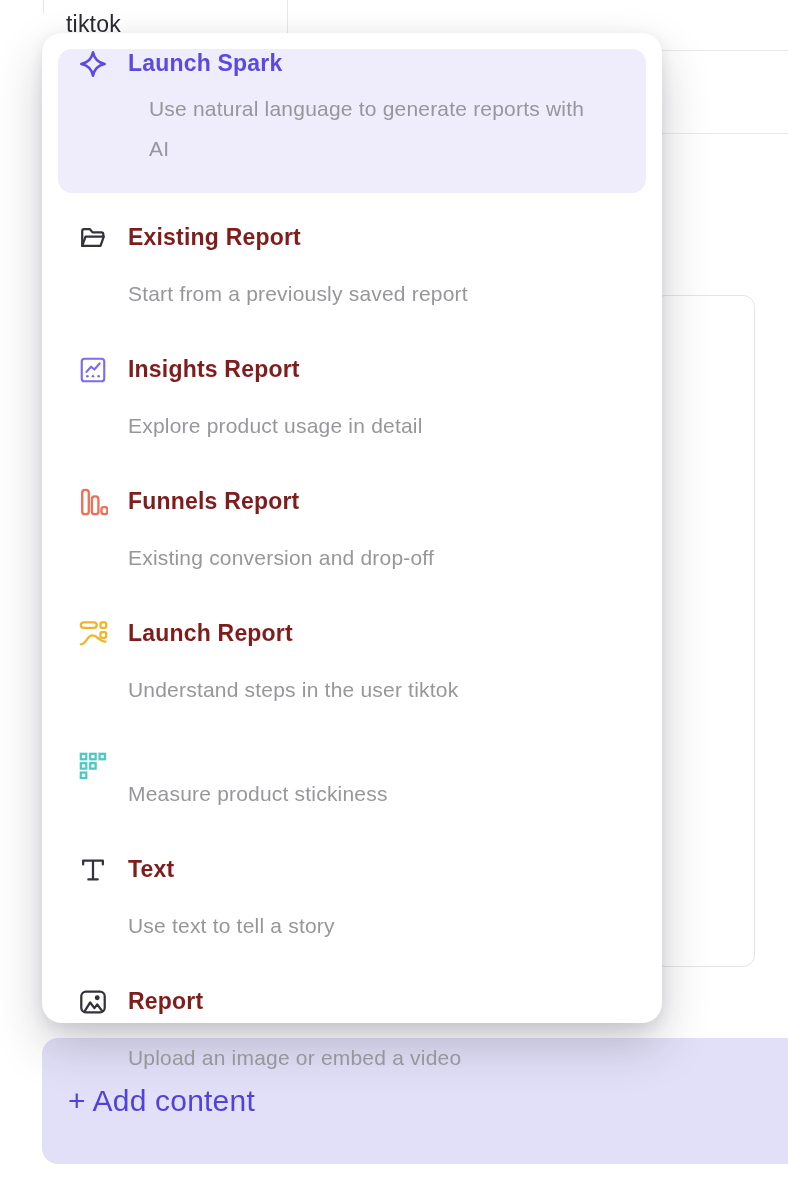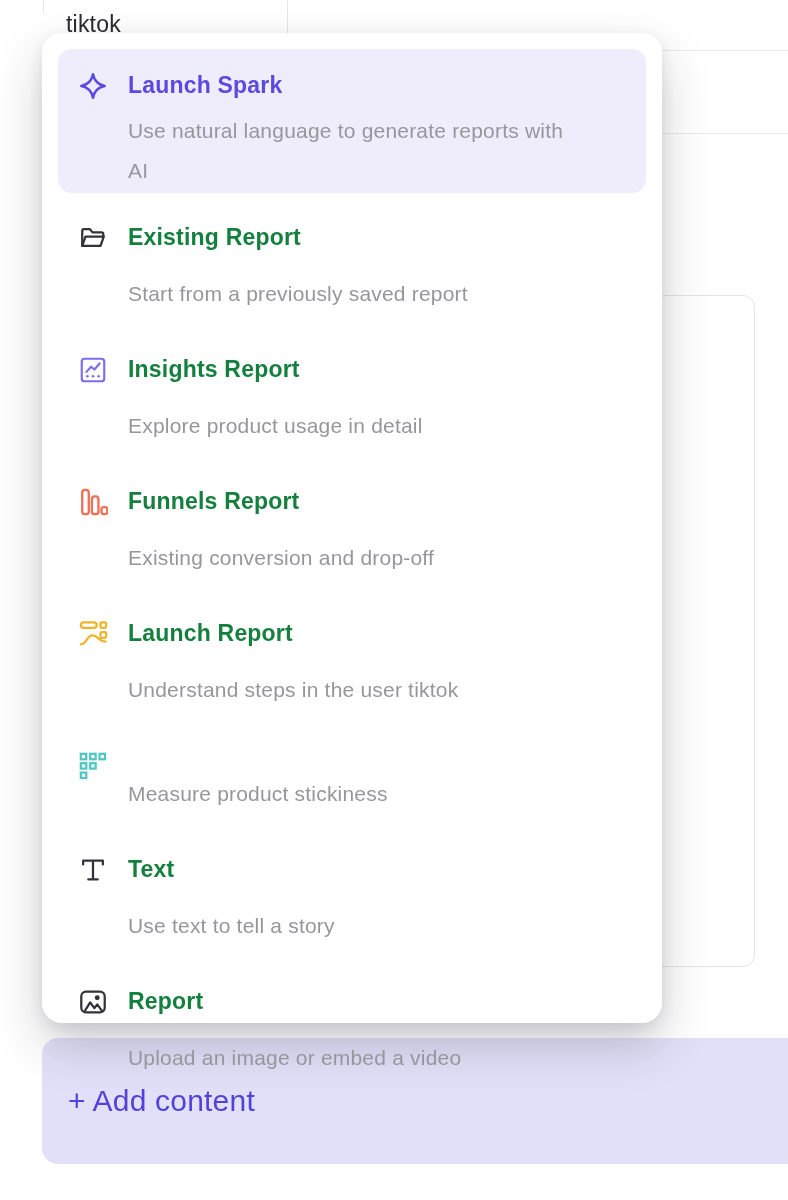--- a/index.html
+++ b/index.html
@@ -39,39 +39,38 @@
   .menu-item {
     display: flex; align-items: flex-start; gap: 20px;
     padding: 0 24px 0 20px;
     margin-bottom: 46px;
     cursor: pointer;
     border-radius: 14px;
   }
   .menu-item.highlighted {
     background: #efedfb;
     height: 144px;
-    padding-top: 22px;
     margin-bottom: 30px;
   }
   .menu-item:last-child { margin-bottom: 0; }
   .mi-icon {
     flex: 0 0 30px; width: 30px; height: 30px;
     display: flex; align-items: center; justify-content: center;
   }
   .mi-text { display: flex; flex-direction: column; }
   .mi-title {
-    font-size: 23px; line-height: 28px; font-weight: 600; color: #15803d;
+    font-size: 23px; line-height: 28px; font-weight: 600; color: #7f1d1d;
     letter-spacing: .2px;
   }
   .highlighted .mi-title { color: #5b49e2; }
   .mi-sub {
     font-size: 21px; line-height: 30px; color: #97969b; margin-top: 28px;
     letter-spacing: .2px;
   }
-  .highlighted .mi-sub { line-height: 40px; margin-top: 12px; max-width: 455px; }
+  .highlighted .mi-sub { line-height: 40px; margin-top: 12px; max-width: 455px; margin-left: 21px; }
 
   
   .add-content {
     position: absolute; left: 42px; top: 1038px; width: 760px; height: 126px;
     background: #e2e0f8; border-radius: 16px;
     display: flex; align-items: center;
     padding-left: 26px;
     cursor: pointer;
     z-index: 1;
   }

